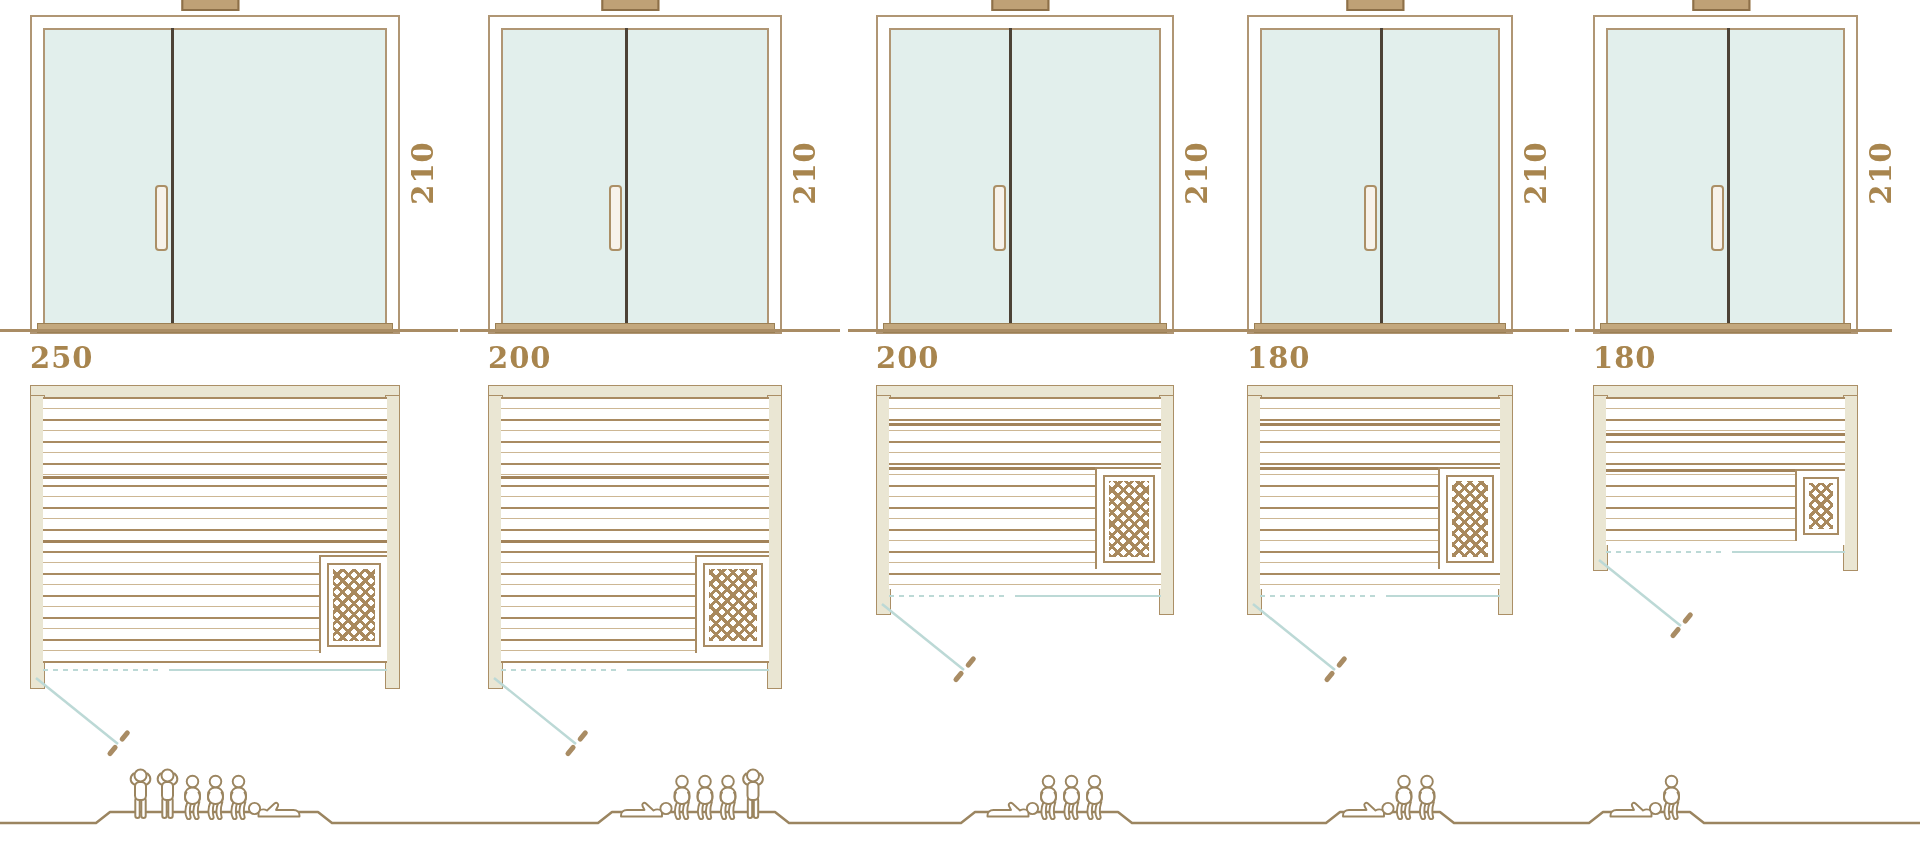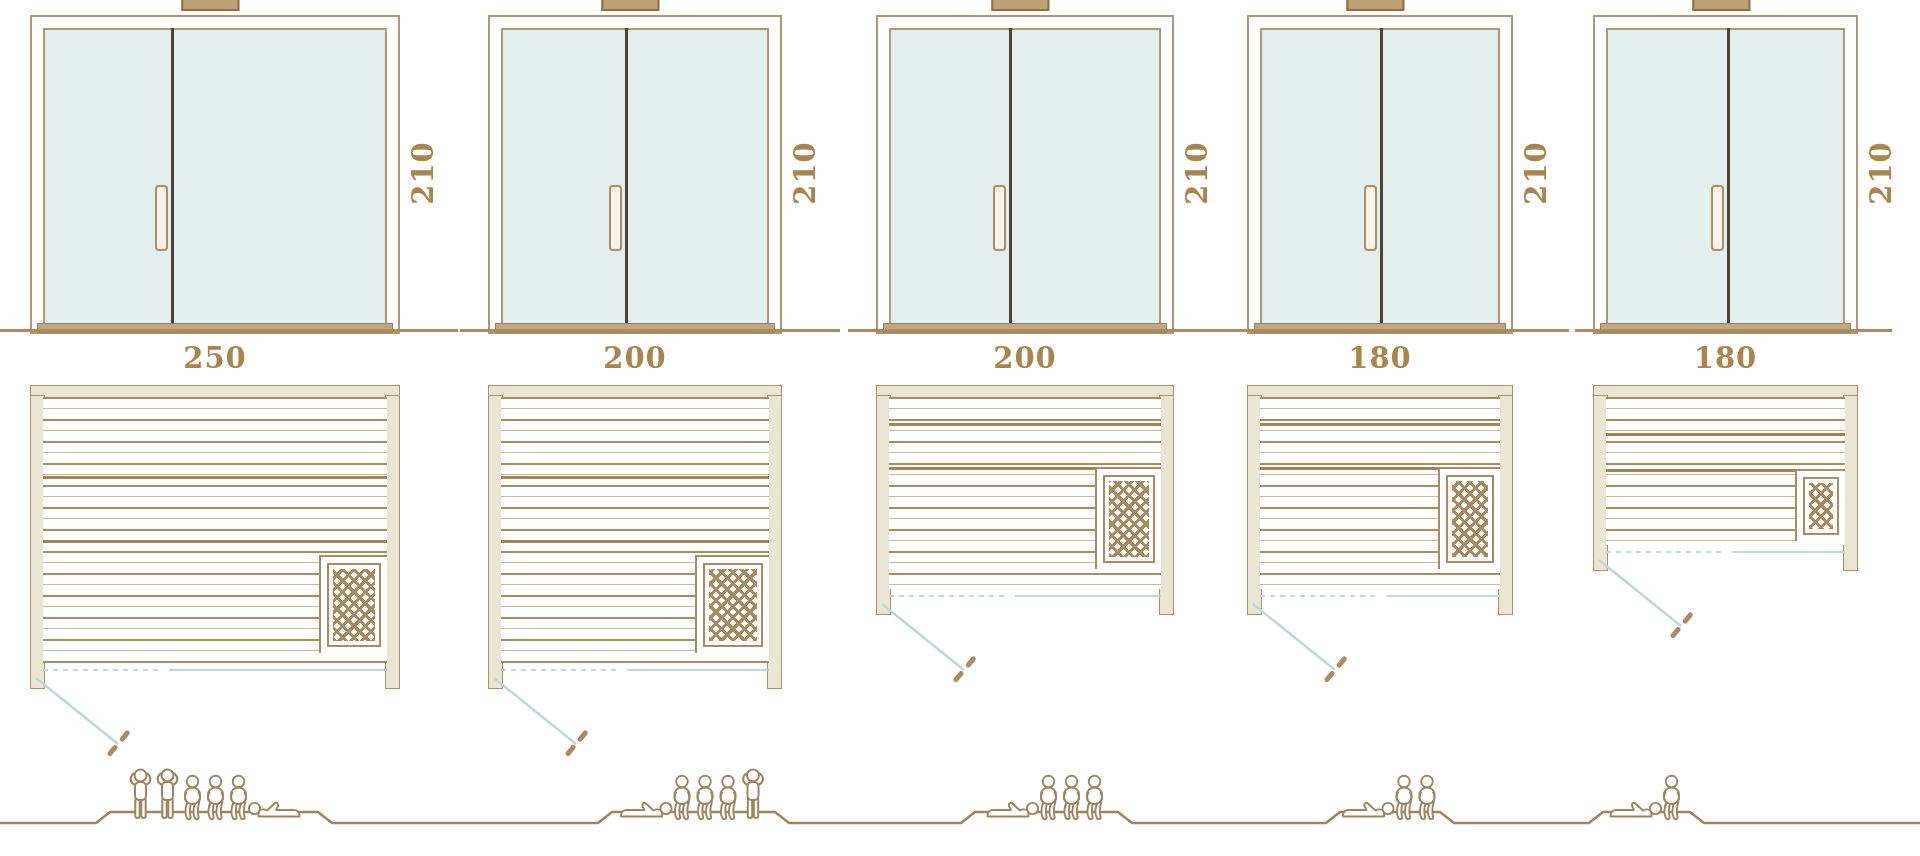--- a/index.html
+++ b/index.html
@@ -18,21 +18,21 @@
          border:2px solid #b09674;}
   .divider{position:absolute;top:11px;bottom:6px;width:3px;background:#4c4236;}
   .handle{position:absolute;top:168px;width:9px;height:62px;background:#f7f2ea;
           border:2px solid #ab8f66;border-radius:4px;}
   .threshold{position:absolute;left:5px;right:5px;bottom:-1px;height:8px;background:#c3a87e;
              border:1.5px solid #9b8055;}
   .ground{position:absolute;top:329px;height:2.5px;background:#a98c64;}
 
   
   .dim{color:#a8854e;font-weight:700;font-size:29px;letter-spacing:1px;line-height:30px;}
-  .dim-width{position:absolute;top:343px;left:0;right:0;text-align:center;}
+  .dim-width{position:absolute;top:343px;left:0;right:0;}
   .dim-rot{position:absolute;width:70px;height:30px;text-align:center;transform:rotate(-90deg);}
 
   
   .plan{position:absolute;left:0;top:385px;}
   .wall-top{position:absolute;left:0;right:0;top:0;height:12px;background:#eae6d3;border:1.5px solid #ab8f66;}
   .post{position:absolute;top:10px;width:13px;background:#eae6d3;border:1.5px solid #ab8f66;}
   .post-l{left:0;} .post-r{right:0;}
   .interior{position:absolute;left:13px;right:13px;top:12px;background-color:#fff;
     background-image:
       repeating-linear-gradient(180deg,#a98b62 0,#a98b62 2px,transparent 2px,transparent 22px),

